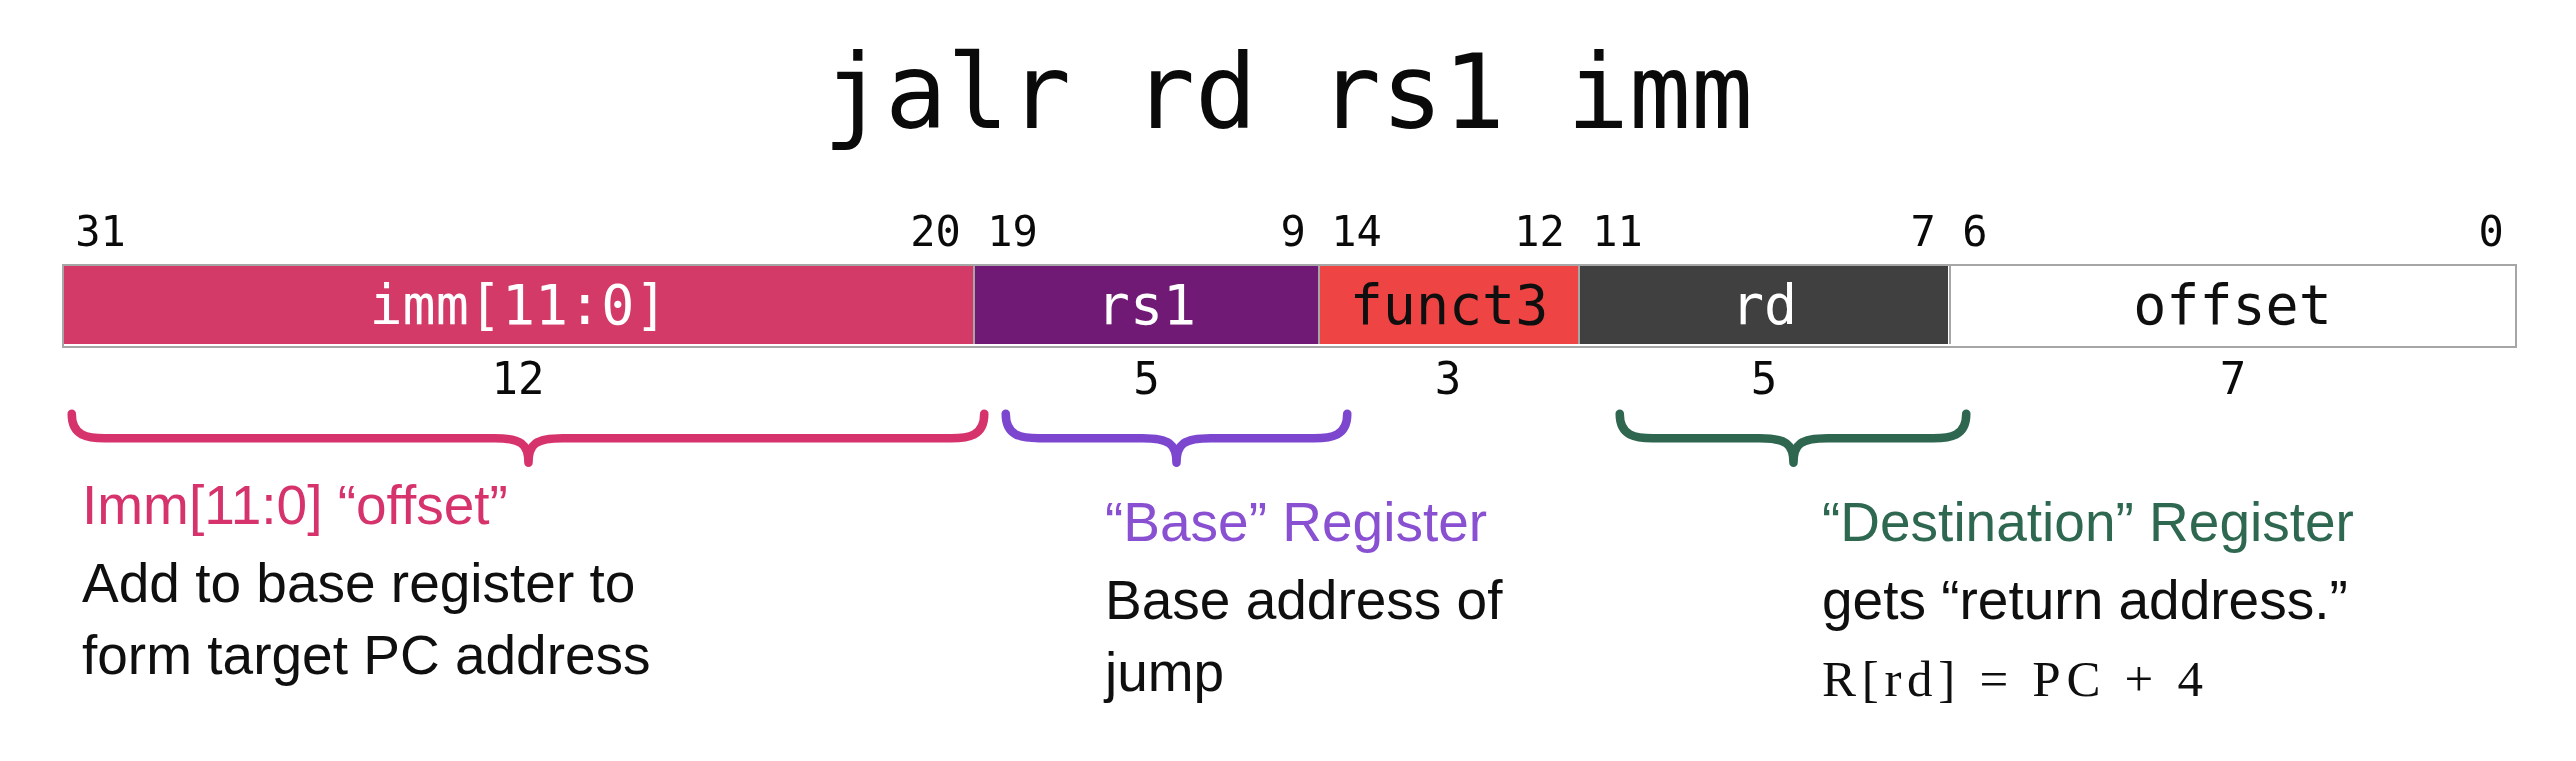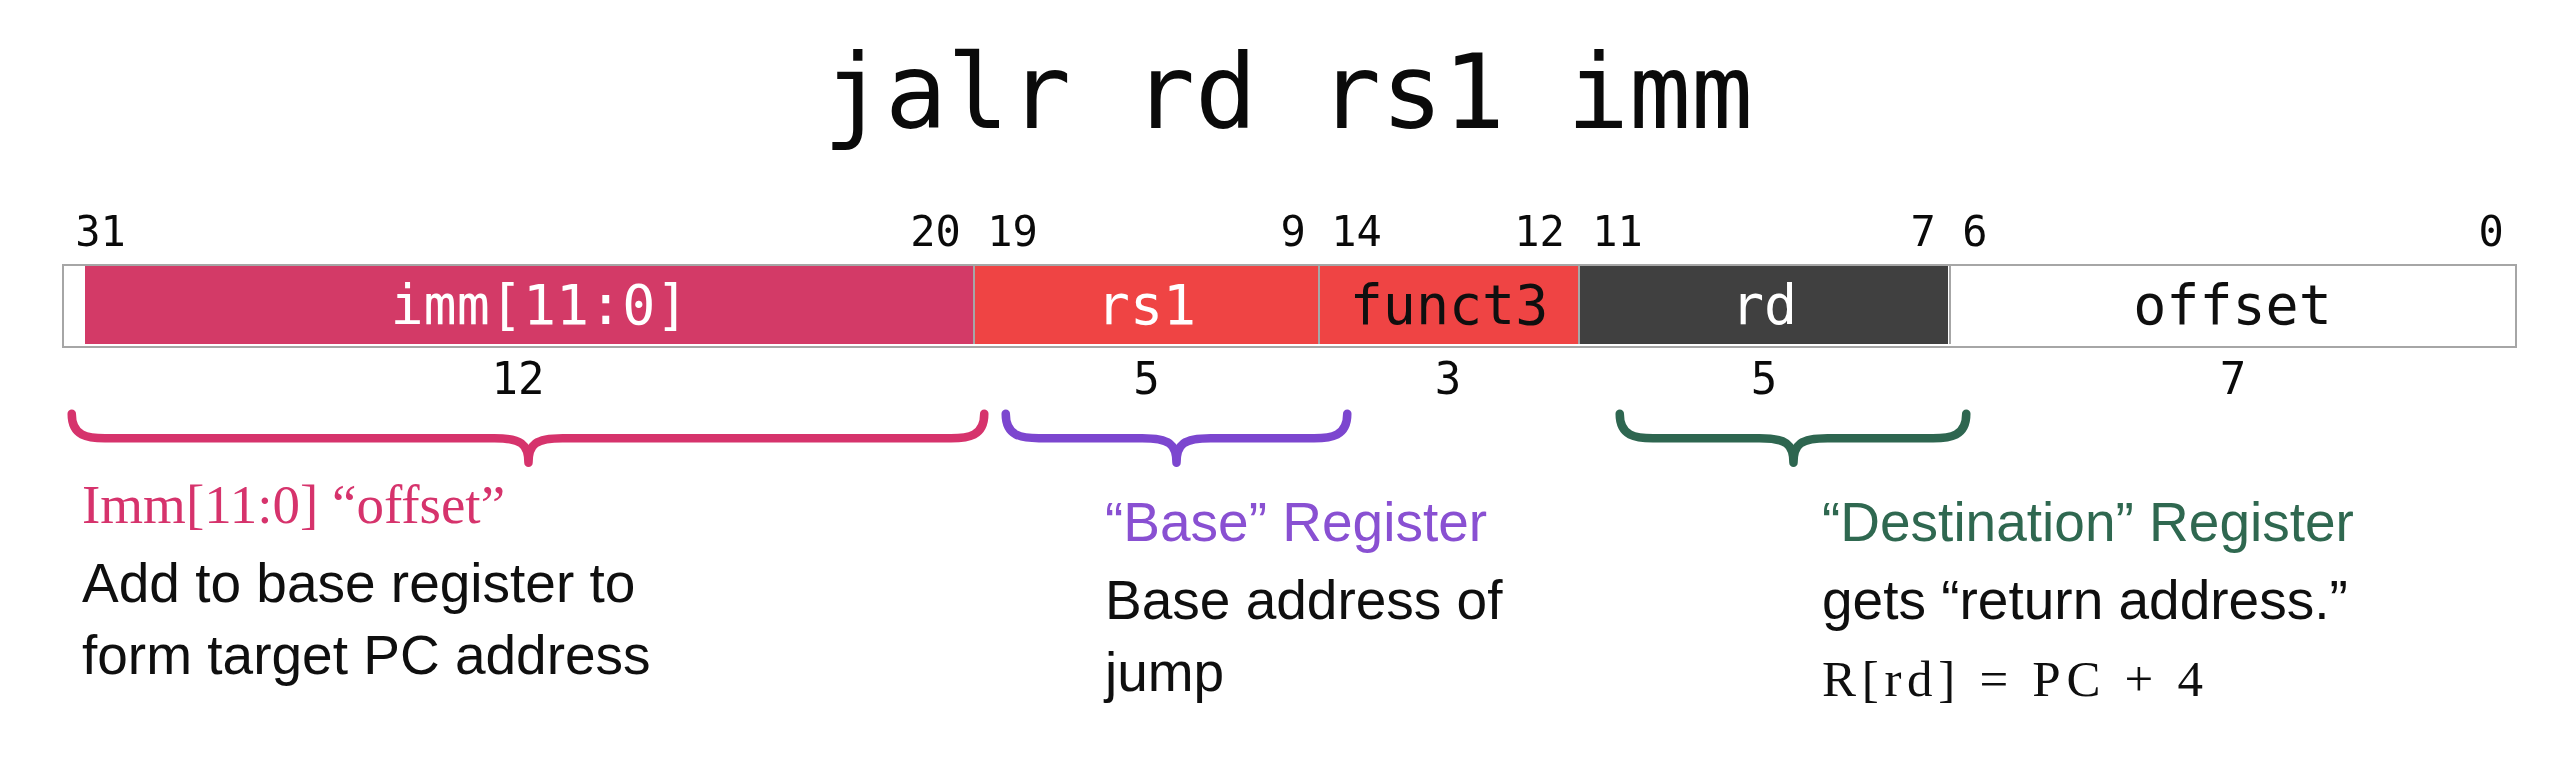--- a/index.html
+++ b/index.html
@@ -81,24 +81,24 @@
   <div class="numrow fpos3">
     <span>11</span>
       <span>7</span>
   </div>
   <div class="numrow fpos4">
     <span>6</span>
       <span>0</span>
   </div>
 
   <div class="strip">
-    <div class="cell cpos0" style="background: rgb(211, 58, 103); color: rgb(255, 255, 255); margin-left: 21px;">
+    <div class="cell cpos0" style="background: rgb(211, 58, 103); color: rgb(255, 255, 255);">
       <span class="cell-label">imm[11:0]</span>
     </div>
-    <div class="cell cpos1" style="background: #ef4444; color: rgb(255, 255, 255);">
+    <div class="cell cpos1" style="background: #701a75; color: rgb(255, 255, 255);">
       <span class="cell-label">rs1</span>
     </div>
     <div class="cell cpos2" style="background: #ef4444; color: rgb(15, 15, 15);">
       <span class="cell-label">funct3</span>
     </div>
     <div class="cell cpos3" style="background: #404040; color: rgb(255, 255, 255);">
       <span class="cell-label">rd</span>
     </div>
     <div class="cell cpos4" style="background: rgb(255, 255, 255); color: rgb(15, 15, 15);">
       <span class="cell-label">offset</span>
@@ -125,21 +125,21 @@
     <path d="M5,6 C5,30 22,32 40,32 L450,32 C478,32 486,38 486,58 C486,38 494,32 522,32 L931,32 C949,32 966,30 966,6" style="stroke: rgb(214, 51, 108);"></path>
   </svg>
   <svg class="brace bpos1" viewBox="0 0 370 70" preserveAspectRatio="none">
     <path d="M5,6 C5,30 22,32 40,32 L149,32 C177,32 185,38 185,58 C185,38 193,32 221,32 L330,32 C348,32 365,30 365,6" style="stroke: rgb(124, 70, 207);"></path>
   </svg>
   <svg class="brace bpos2" viewBox="0 0 375 70" preserveAspectRatio="none">
     <path d="M5,6 C5,30 22,32 40,32 L152,32 C180,32 188,38 188,58 C188,38 196,32 224,32 L335,32 C353,32 370,30 370,6" style="stroke: rgb(46, 102, 80);"></path>
   </svg>
 
   <div class="annotation apos0">
-    <span class="ann-heading" style="color: rgb(214, 51, 108); font-family: Liberation Serif, serif;">Imm[11:0] “offset”</span>
+    <span class="ann-heading" style="color: rgb(214, 51, 108);">Imm[11:0] “offset”</span>
     <span class="ann-line">Add to base register to</span>
     <span class="ann-line">form target PC address</span>
   </div>
   <div class="annotation apos1">
     <span class="ann-heading" style="color: rgb(137, 80, 210);">“Base” Register</span>
     <span class="ann-line">Base address of</span>
     <span class="ann-line">jump</span>
   </div>
   <div class="annotation apos2">
     <span class="ann-heading" style="color: rgb(47, 104, 80);">“Destination” Register</span>

